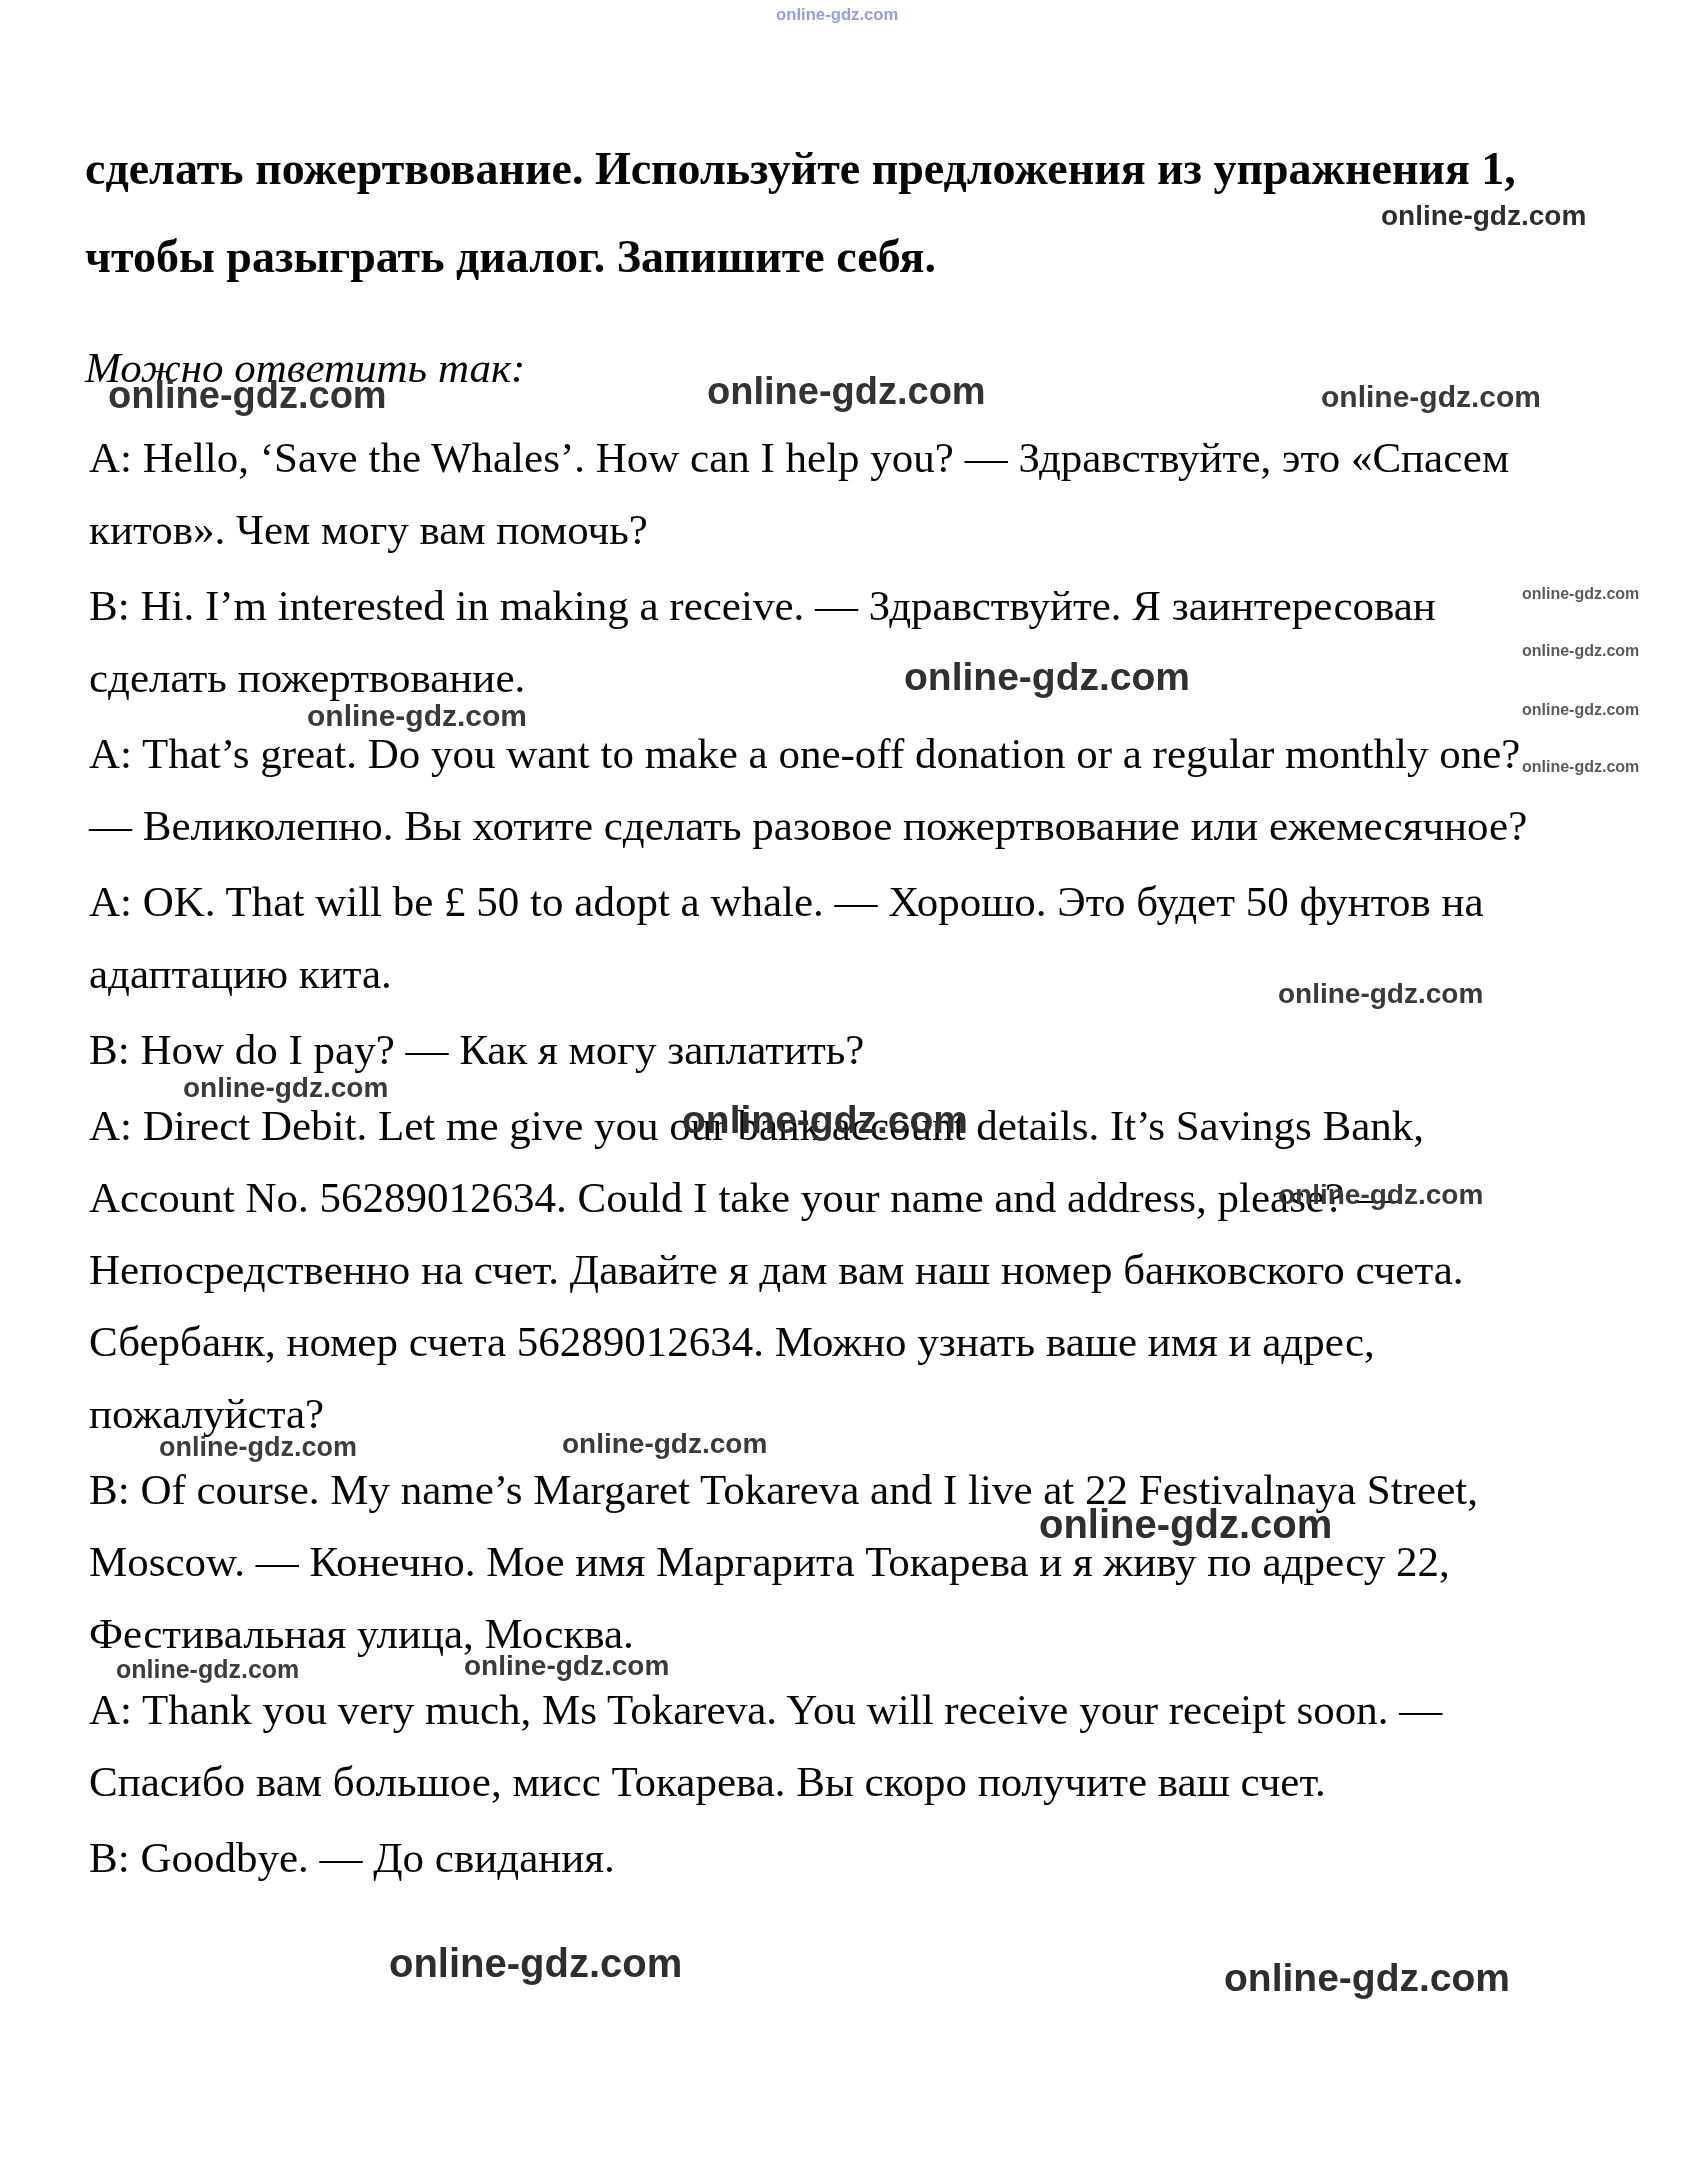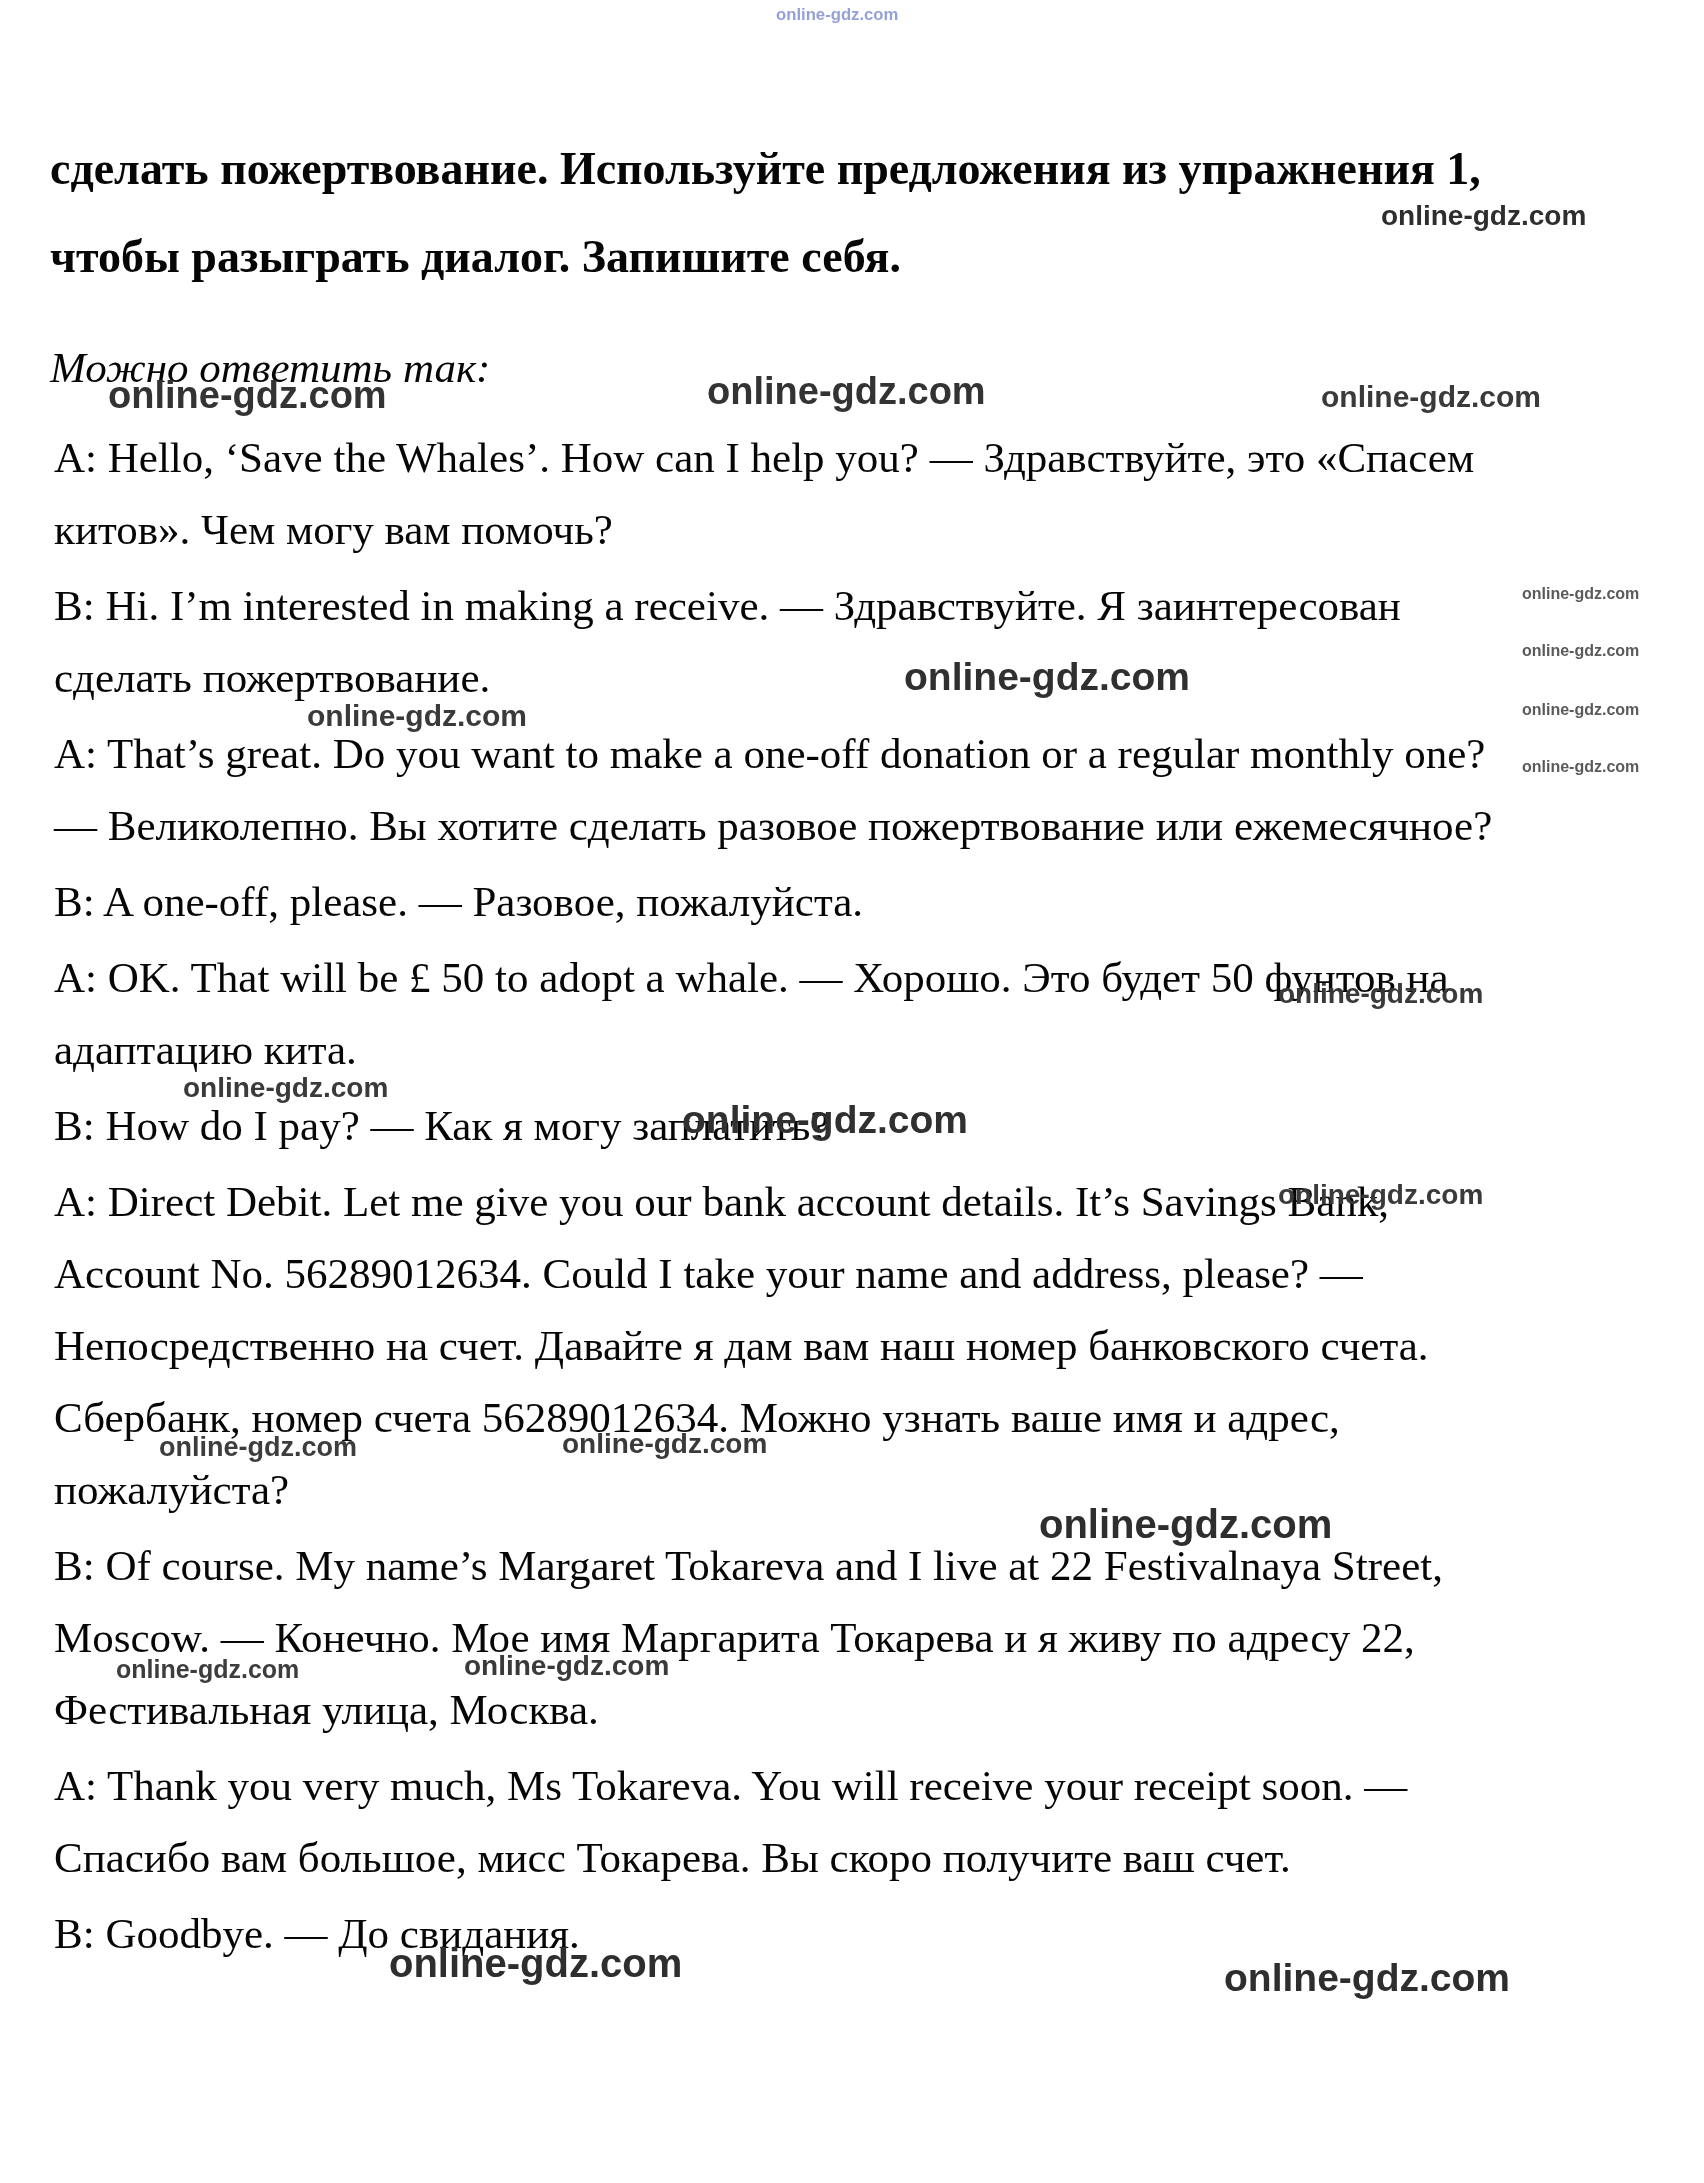--- a/index.html
+++ b/index.html
@@ -14,21 +14,21 @@
     background: #ffffff;
     overflow: hidden;
     font-family: "Liberation Serif", serif;
     color: #060606;
   }
   .content {
     position: absolute;
     top: 0;
     left: 0;
     width: 1475px;
-    padding: 125px 117px 0 50px;
+    padding: 125px 117px 0 85px;
   }
   .heading {
     font-size: 46px;
     font-weight: bold;
     line-height: 88px;
     margin: 0;
     max-width: 1443px;
   }
   .intro {
     font-style: italic;
@@ -82,21 +82,20 @@
 <div class="page">
 
   <div class="content">
     <h1 class="heading">сделать пожертвование. Используйте предложения из упражнения 1, чтобы разыграть диалог. Запишите себя.</h1>
     <p class="intro">Можно ответить так:</p>
 
     <div class="dialogue">
       <p>A: Hello, ‘Save the Whales’. How can I help you? — Здравствуйте, это «Спасем китов». Чем могу вам помочь?</p>
       <p>B: Hi. I’m interested in making a receive. — Здравствуйте. Я заинтересован сделать пожертвование.</p>
       <p>A: That’s great. Do you want to make a one-off donation or a regular monthly one? — Великолепно. Вы хотите сделать разовое пожертвование или ежемесячное?</p>
-      <p>B: A one-off, please. — Разовое, пожалуйста.</p>
       <p>A: OK. That will be £ 50 to adopt a whale. — Хорошо. Это будет 50 фунтов на адаптацию кита.</p>
       <p>B: How do I pay? — Как я могу заплатить?</p>
       <p>A: Direct Debit. Let me give you our bank account details. It’s Savings Bank, Account No. 56289012634. Could I take your name and address, please? — Непосредственно на счет. Давайте я дам вам наш номер банковского счета. Сбербанк, номер счета 56289012634. Можно узнать ваше имя и адрес, пожалуйста?</p>
       <p>B: Of course. My name’s Margaret Tokareva and I live at 22 Festivalnaya Street, Moscow. — Конечно. Мое имя Маргарита Токарева и я живу по адресу 22, Фестивальная улица, Москва.</p>
       <p>A: Thank you very much, Ms Tokareva.  You will receive your receipt soon. — Спасибо вам большое, мисс Токарева. Вы скоро получите ваш счет.</p>
       <p>B: Goodbye. — До свидания.</p>
     </div>
   </div>
 
   <span class="wm wm-top">online-gdz.com</span>

